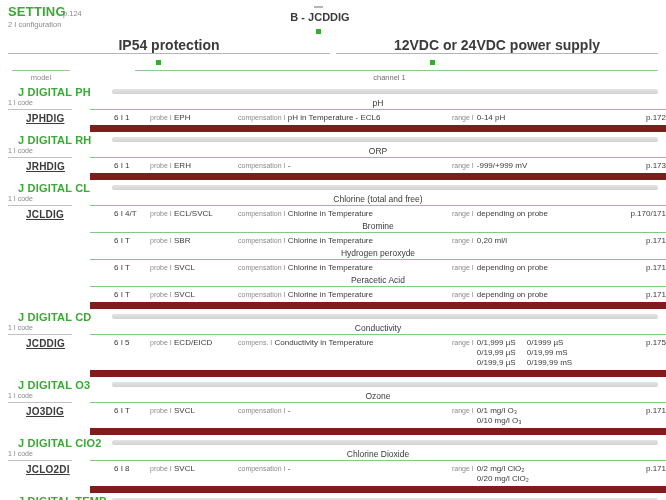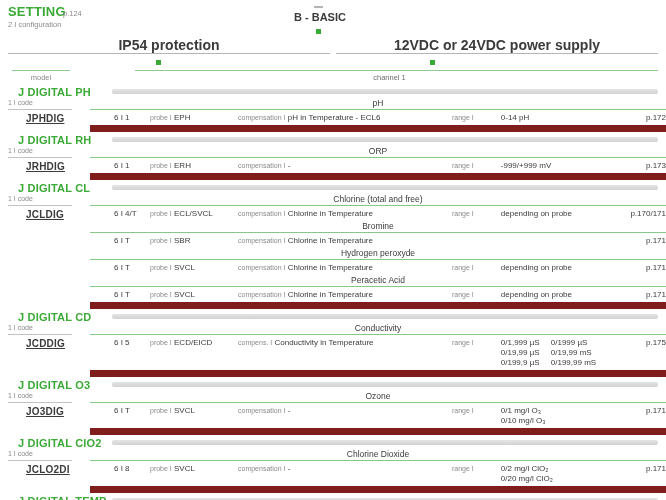--- a/index.html
+++ b/index.html
@@ -41,37 +41,37 @@
   .left { width:82px; flex:none; padding-top:1px; }
   .code-lbl { font-size:7px; color:#8a8a8a; width:64px; border-bottom:1px solid #c2c2c2; padding-bottom:2px; line-height:8px; }
   .code { font-size:10px; font-weight:bold; color:#3b3b3b; margin:3px 0 0 18px; letter-spacing:.2px;text-decoration:underline; }
   .right { flex:1; border-bottom:7px solid #7f1d1d; padding-bottom:0; }
   .group-name { text-align:center; font-size:8.5px; color:#3b3b3b; line-height:10px; border-bottom:1px solid #86c986; padding-bottom:1px; }
   .row { display:flex; align-items:flex-start; padding:3px 0 2px 0; font-size:8px; color:#3b3b3b; line-height:10px; }
   .cfg { margin-left:24px; width:36px; flex:none; }
   .probe { width:88px; flex:none; }
   .comp { flex:1; }
   .lbl { font-size:7px; color:#8a8a8a; }
-  .range { width:160px; flex:none; display:flex;gap:24px; }
+  .range { width:160px; flex:none; display:flex; }
   .range .lbl { flex:none; }
   .rlines { margin-left:3px; }
   .rline { display:block; white-space:pre; line-height:10px; }
   .pageref { width:54px; flex:none; text-align:right; font-size:8px; }
 </style>
 </head>
 <body>
 
 <div class="page">
 
   <div class="hdr">
     <div class="set-title">SETTING</div>
     <div class="set-ref">p.124</div>
     <div class="set-sub">2 I configuration</div>
     <div class="dash"></div>
-    <div class="variant">B - BASIC</div>
+    <div class="variant">B - JCDDIG</div>
     <div class="sq sq1"></div>
     <div class="colhdr colhdr-left">IP54 protection</div>
     <div class="colhdr colhdr-right">12VDC or 24VDC power supply</div>
     <div class="sq sq2"></div>
     <div class="sq sq3"></div>
     <div class="gline gline1"></div>
     <div class="gline gline2"></div>
     <div class="model">model</div>
     <div class="channel">channel 1</div>
   </div>
@@ -156,20 +156,26 @@
                   <span class="rline">depending on probe</span>
                 </span>
               </span>
             <span class="pageref">p.170/171</span>
           </div>
           <div class="group-name">Bromine</div>
           <div class="row">
             <span class="cfg">6 I T</span>
             <span class="probe"><span class="lbl">probe I</span> <span>SBR</span></span>
             <span class="comp"><span class="lbl">compensation I</span> <span>Chlorine in Temperature</span></span>
+            <span class="range">
+                <span class="lbl">range I</span>
+                <span class="rlines">
+                  <span class="rline">0,20 ml/l</span>
+                </span>
+              </span>
             <span class="pageref">p.171</span>
           </div>
           <div class="group-name">Hydrogen peroxyde</div>
           <div class="row">
             <span class="cfg">6 I T</span>
             <span class="probe"><span class="lbl">probe I</span> <span>SVCL</span></span>
             <span class="comp"><span class="lbl">compensation I</span> <span>Chlorine in Temperature</span></span>
             <span class="range">
                 <span class="lbl">range I</span>
                 <span class="rlines">

